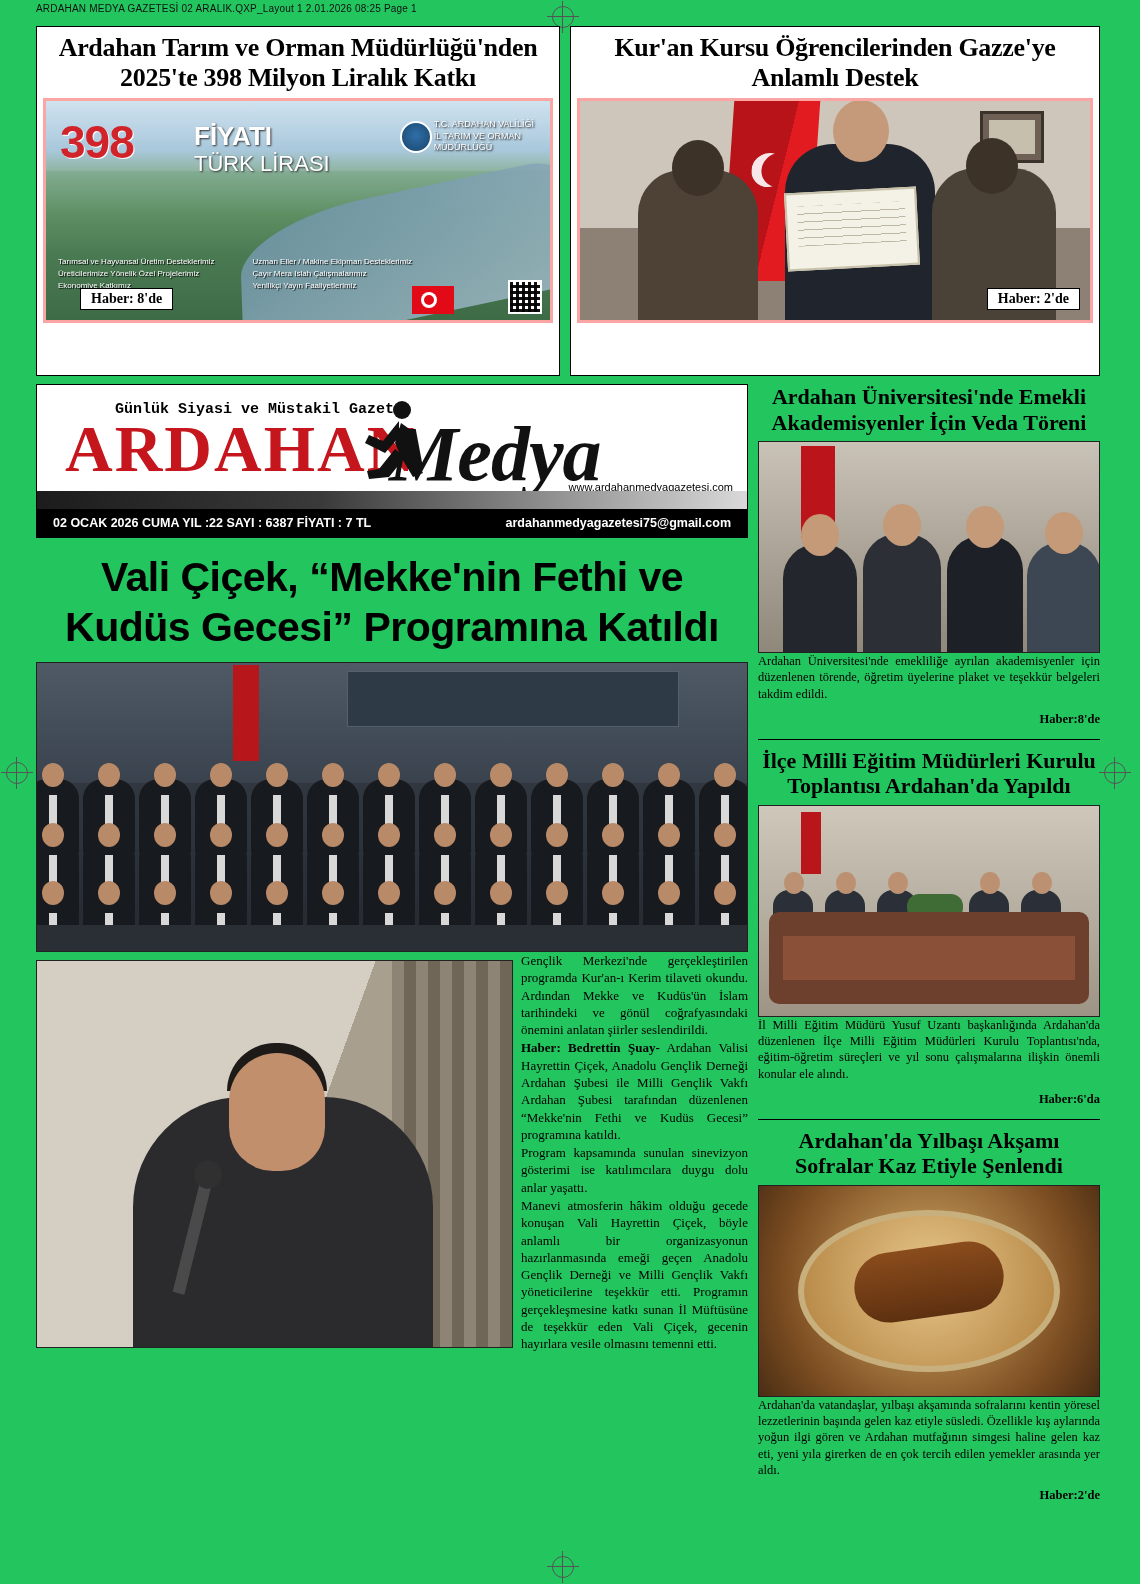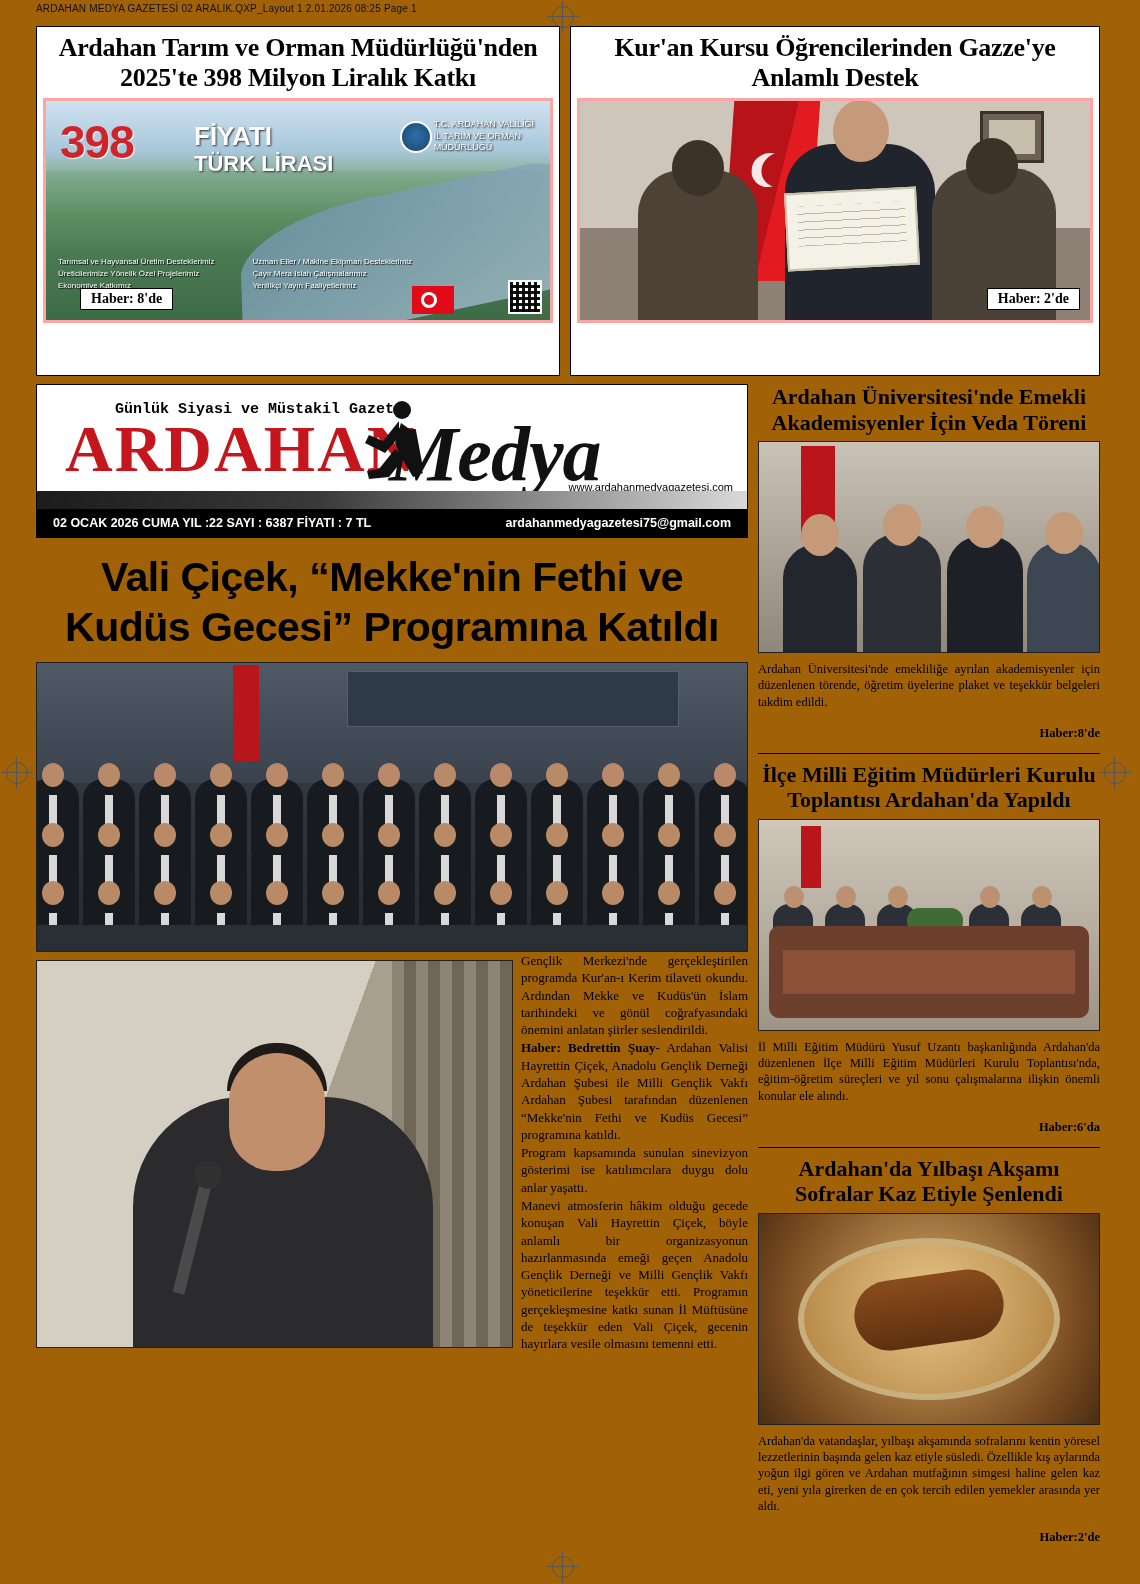--- a/index.html
+++ b/index.html
@@ -12,21 +12,21 @@
     height: 1584px;
     font-family: "Liberation Serif", serif;
     color: #000;
     position: relative;
     overflow: hidden;
   }
   .page {
     position: relative;
     width: 1140px;
     height: 1584px;
-    background: #a16207;
+    background: #22c55e;
   }
 
   
   .reg-mark {
     position: absolute;
     width: 20px; height: 20px;
     border-radius: 50%;
     border: 1px solid #555;
   }
   .reg-mark::before, .reg-mark::after {
@@ -133,21 +133,21 @@
     font-family: "Liberation Sans", sans-serif;
     font-weight: bold;
     font-size: 26px;
     color: #ffffff;
     text-shadow: 1px 1px 2px #333;
   }
   .promo1 .bigword2 {
     position: absolute;
     left: 148px; top: 50px;
     font-family: "Liberation Sans", sans-serif;
-    font-weight: bold;
+    font-weight: normal;
     font-size: 22px;
     color: #ffffff;
     text-shadow: 1px 1px 2px #333;
   }
   .promo1 .logoblk {
     position:absolute; right: 16px; top: 18px;
     color:#fff; font-family:"Liberation Sans", sans-serif;
     font-size: 9px; line-height:1.25; text-align:left;
     text-shadow: 1px 1px 2px #000;
     padding-left: 34px;
@@ -343,26 +343,26 @@
   .rbox .rphoto {
     width: 100%; height: 212px;
     border: 1px solid #222; box-sizing: border-box;
     position: relative; overflow: hidden;
   }
   .rbox p.cap {
     font-family: "Liberation Serif", serif;
     font-size: 12.5px;
     line-height: 1.3;
     text-align: justify;
-    margin: 8px 0 0 0;
+    margin: 0 0 0 0;
   }
   .rbox .habtag {
     font-family: "Liberation Serif", serif;
     font-weight: bold; font-size: 12.5px;
-    text-align: right; margin-top: 16px;
+    text-align: right; margin-top: 10px;
   }
   .hr { border: none; border-top: 1px solid #000; margin: 8px 0; }
 
   
   .veda { background: linear-gradient(180deg,#c9c2b6,#8f8button); background: linear-gradient(180deg,#c9c2b6,#8f877a); }
   .veda .flagv { position:absolute; left: 42px; top: 4px; width: 34px; height: 92px; background:#bb151b; }
   .veda .bd { position:absolute; bottom: 0; border-radius: 34px 34px 0 0; }
   .veda .b1 { left: 24px; width: 74px; height: 108px; background:#23262c; }
   .veda .b2 { left: 104px; width: 78px; height: 118px; background:#2c2f36; }
   .veda .b3 { left: 188px; width: 76px; height: 116px; background:#1d2026; }

